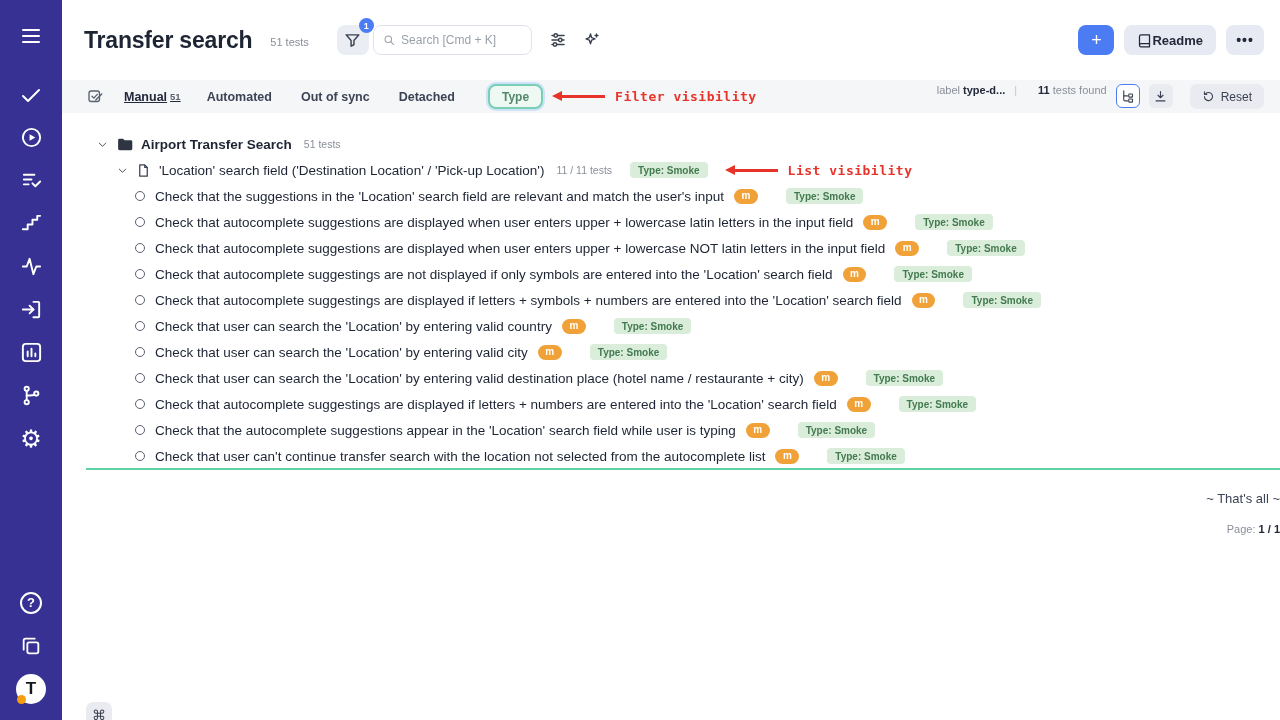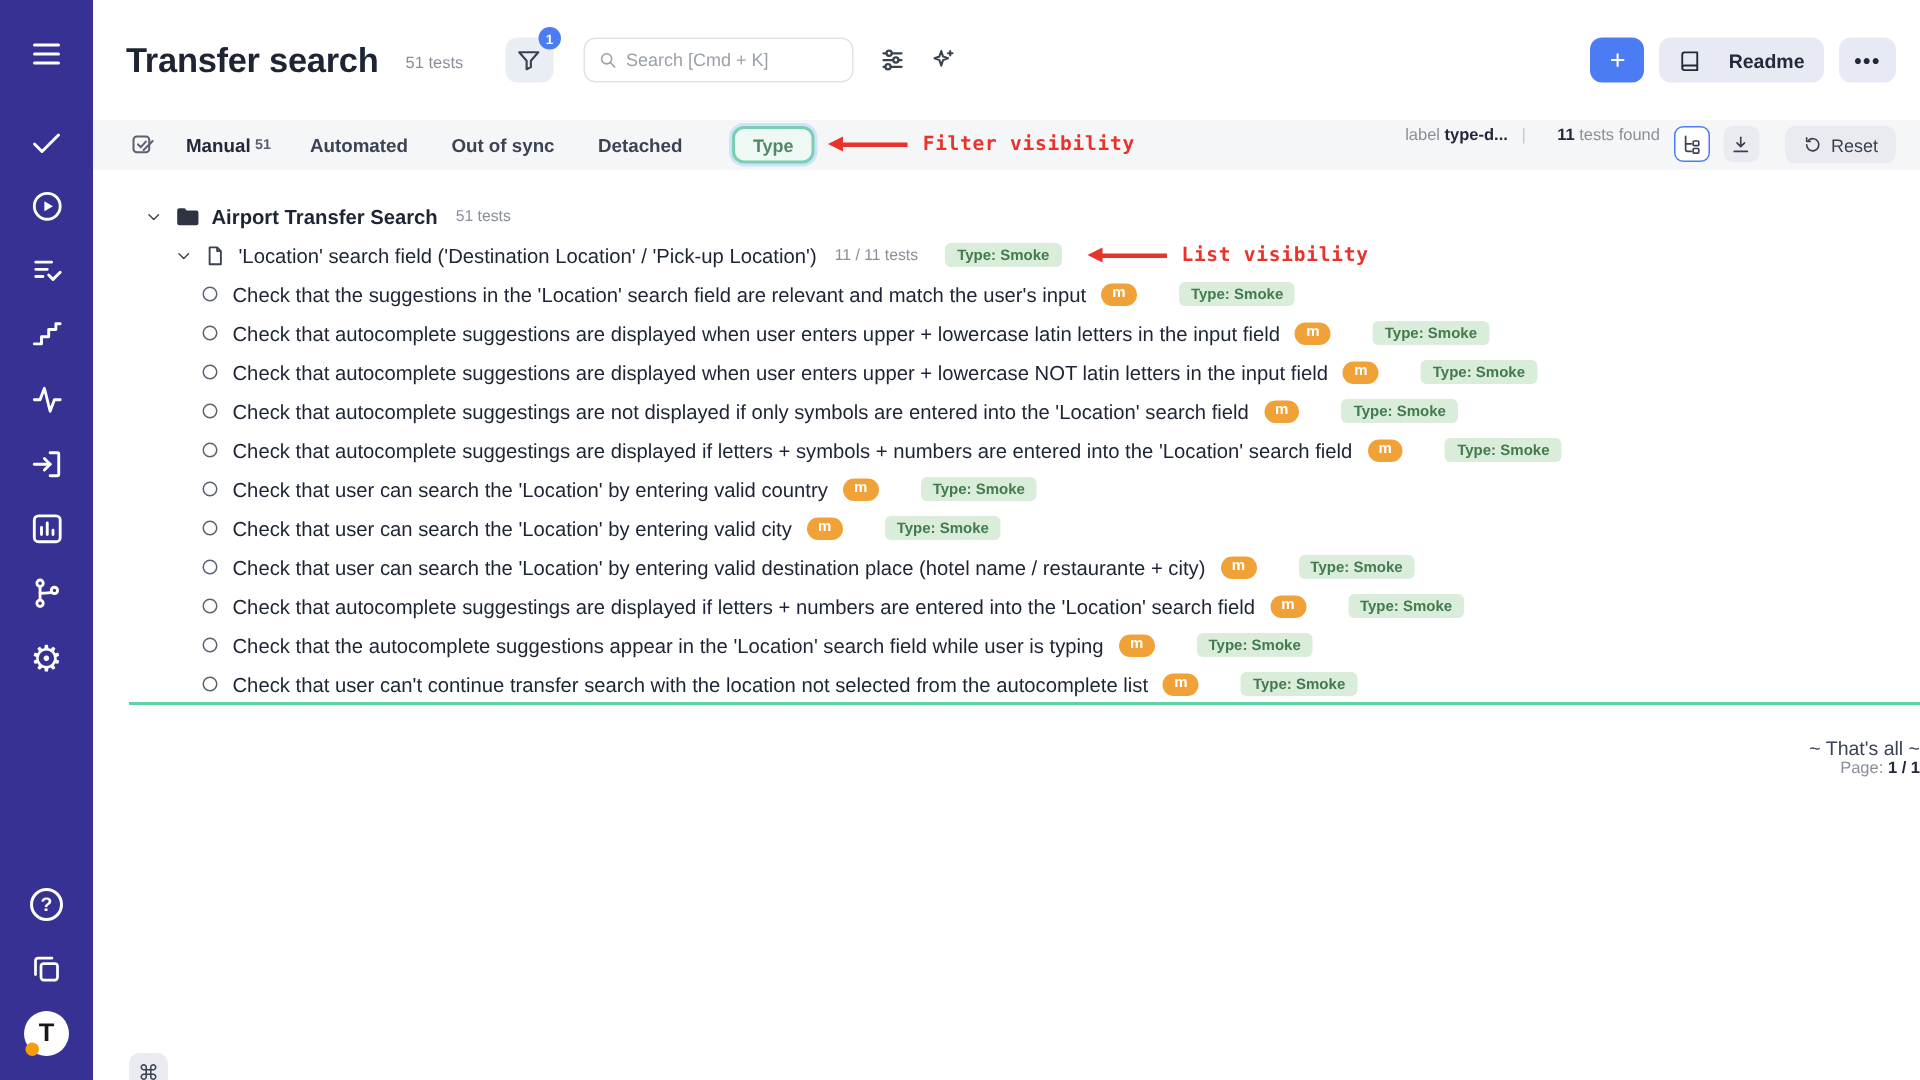--- a/index.html
+++ b/index.html
@@ -23,28 +23,28 @@
   .main { flex:1; display:flex; flex-direction:column; background:#fff; }
 
   
   .topbar { height:80px; display:flex; align-items:center; padding:0 16px 0 22px; background:#fff; }
   .page-title { font-size:23px; font-weight:700; letter-spacing:-0.2px; }
   .tests-sub { font-size:11px; color:#8a8f99; margin-left:18px; margin-top:4px; }
   .icon-btn { height:30px; min-width:32px; padding:0 7px; border:none; background:#ebedf4; border-radius:8px; display:flex; align-items:center; justify-content:center; cursor:pointer; position:relative; }
   .icon-btn svg { stroke:#3a4150; fill:none; stroke-width:2; stroke-linecap:round; stroke-linejoin:round; }
   .funnel-btn { margin-left:28px; }
   .funnel-badge { position:absolute; top:-7px; right:-5px; min-width:15px; height:15px; background:#4c7cf3; color:#fff; font-size:9px; font-weight:700; border-radius:8px; display:flex; align-items:center; justify-content:center; padding:0 4px; }
-  .search-box { margin-left:20px; width:180px; height:30px; background:#fff; border:1px solid #e1e3ea; border-radius:8px; display:flex; align-items:center; padding:0 9px; gap:6px; }
+  .search-box { margin-left:4px; width:159px; height:30px; background:#fff; border:1px solid #e1e3ea; border-radius:8px; display:flex; align-items:center; padding:0 9px; gap:6px; }
   .search-box svg { stroke:#9aa0aa; fill:none; stroke-width:2; stroke-linecap:round; }
   .search-box input { border:none; outline:none; width:100%; font-size:12px; font-family:"Liberation Sans", sans-serif; color:#3a4150; background:transparent; }
   .search-box input::placeholder { color:#9aa0aa; }
   .ghost-icon { margin-left:10px; background:transparent; }
   .topbar-right { margin-left:auto; display:flex; align-items:center; gap:10px; }
   .plus-btn { width:36px; height:30px; background:#4c7cf3; color:#fff; border:none; border-radius:8px; font-size:18px; font-weight:400; cursor:pointer; display:flex; align-items:center; justify-content:center; }
-  .readme-btn { height:30px; background:#e7eaf3; border:none; border-radius:8px; padding:12px 13px; display:flex; align-items:center; gap:18px; font-size:13px; font-weight:700; color:#23293a; cursor:pointer; font-family:"Liberation Sans", sans-serif; }
+  .readme-btn { height:30px; background:#e7eaf3; border:none; border-radius:8px; padding:12px 13px; display:flex; align-items:center; gap:0; font-size:13px; font-weight:700; color:#23293a; cursor:pointer; font-family:"Liberation Sans", sans-serif; }
   .readme-btn svg { stroke:#23293a; fill:none; stroke-width:2; stroke-linejoin:round; }
   .more-btn { height:30px; min-width:38px; background:#e7eaf3; border:none; border-radius:8px; font-size:14px; font-weight:700; color:#23293a; letter-spacing:1px; cursor:pointer; }
 
   
   .filterbar { height:33px; background:#f5f6f8; display:flex; align-items:center; padding:0 16px 0 24px; }
   .sel-icon { background:transparent; border:none; display:flex; cursor:pointer; }
   .sel-icon svg { stroke:#5a6170; fill:none; stroke-width:1.8; stroke-linecap:round; stroke-linejoin:round; }
   .tabs { display:flex; align-items:center; margin-left:20px; gap:26px; }
   .tab { font-size:12.5px; font-weight:700; color:#3c4354; cursor:pointer; display:flex; align-items:flex-start; gap:3px; }
   .tab .tab-count { font-size:9.5px; font-weight:700; color:#5a6170; margin-top:1px; }
@@ -78,21 +78,21 @@
   .suite-row .badge-type { margin-left:10px; }
   .test-row { padding-left:73px; gap:10px; position:relative; }
   .test-row:last-child::after { content:""; position:absolute; left:24px; right:0; bottom:-1px; height:2px; background:#5ed2a2; }
   .t-circle { width:10px; height:10px; border:1.5px solid #5a6170; border-radius:50%; flex:none; }
   .test-title { font-size:13.5px; }
   .badge-m { background:#f0a238; color:#fff; font-size:10px; font-weight:700; border-radius:9px; padding:1.5px 7.5px; line-height:12px; }
   .test-row .badge-type { margin-left:18px; }
 
   .list-footer { text-align:right; margin-top:22px; }
   .end-text { font-size:13px; color:#3c4354; }
-  .page-line { font-size:11px; color:#8a8f99; margin-top:0; }
+  .page-line { font-size:11px; color:#8a8f99; margin-top:17px; }
   .page-line b { color:#23293a; }
 
   .cmd-btn { position:absolute; left:24px; bottom:-8px; width:26px; height:26px; background:#e9ebf1; border:none; border-radius:7px; font-size:14px; color:#3a4150; cursor:pointer; }
 </style>
 </head>
 <body>
 
 <div class="app">
 
   <aside class="sidebar">
@@ -230,21 +230,21 @@
     <div class="filterbar">
       <button class="sel-icon">
         <svg width="18" height="18" viewBox="0 0 24 24">
             <rect x="4" y="4" width="14" height="14" rx="3"></rect>
             <path d="M8 11l2.5 2.5L15 8.5"></path>
             <path d="M21 8l-8 8"></path>
           </svg>
       </button>
 
       <nav class="tabs">
-        <span class="tab" style="color:#23293a;">
+        <span class="tab" style="color:#23293a;text-decoration:underline;">
           <span>Manual</span>
             <span class="tab-count">51</span>
         </span>
         <span class="tab">
           <span>Automated</span>
             <span class="tab-count"></span>
         </span>
         <span class="tab">
           <span>Out of sync</span>
             <span class="tab-count"></span>

